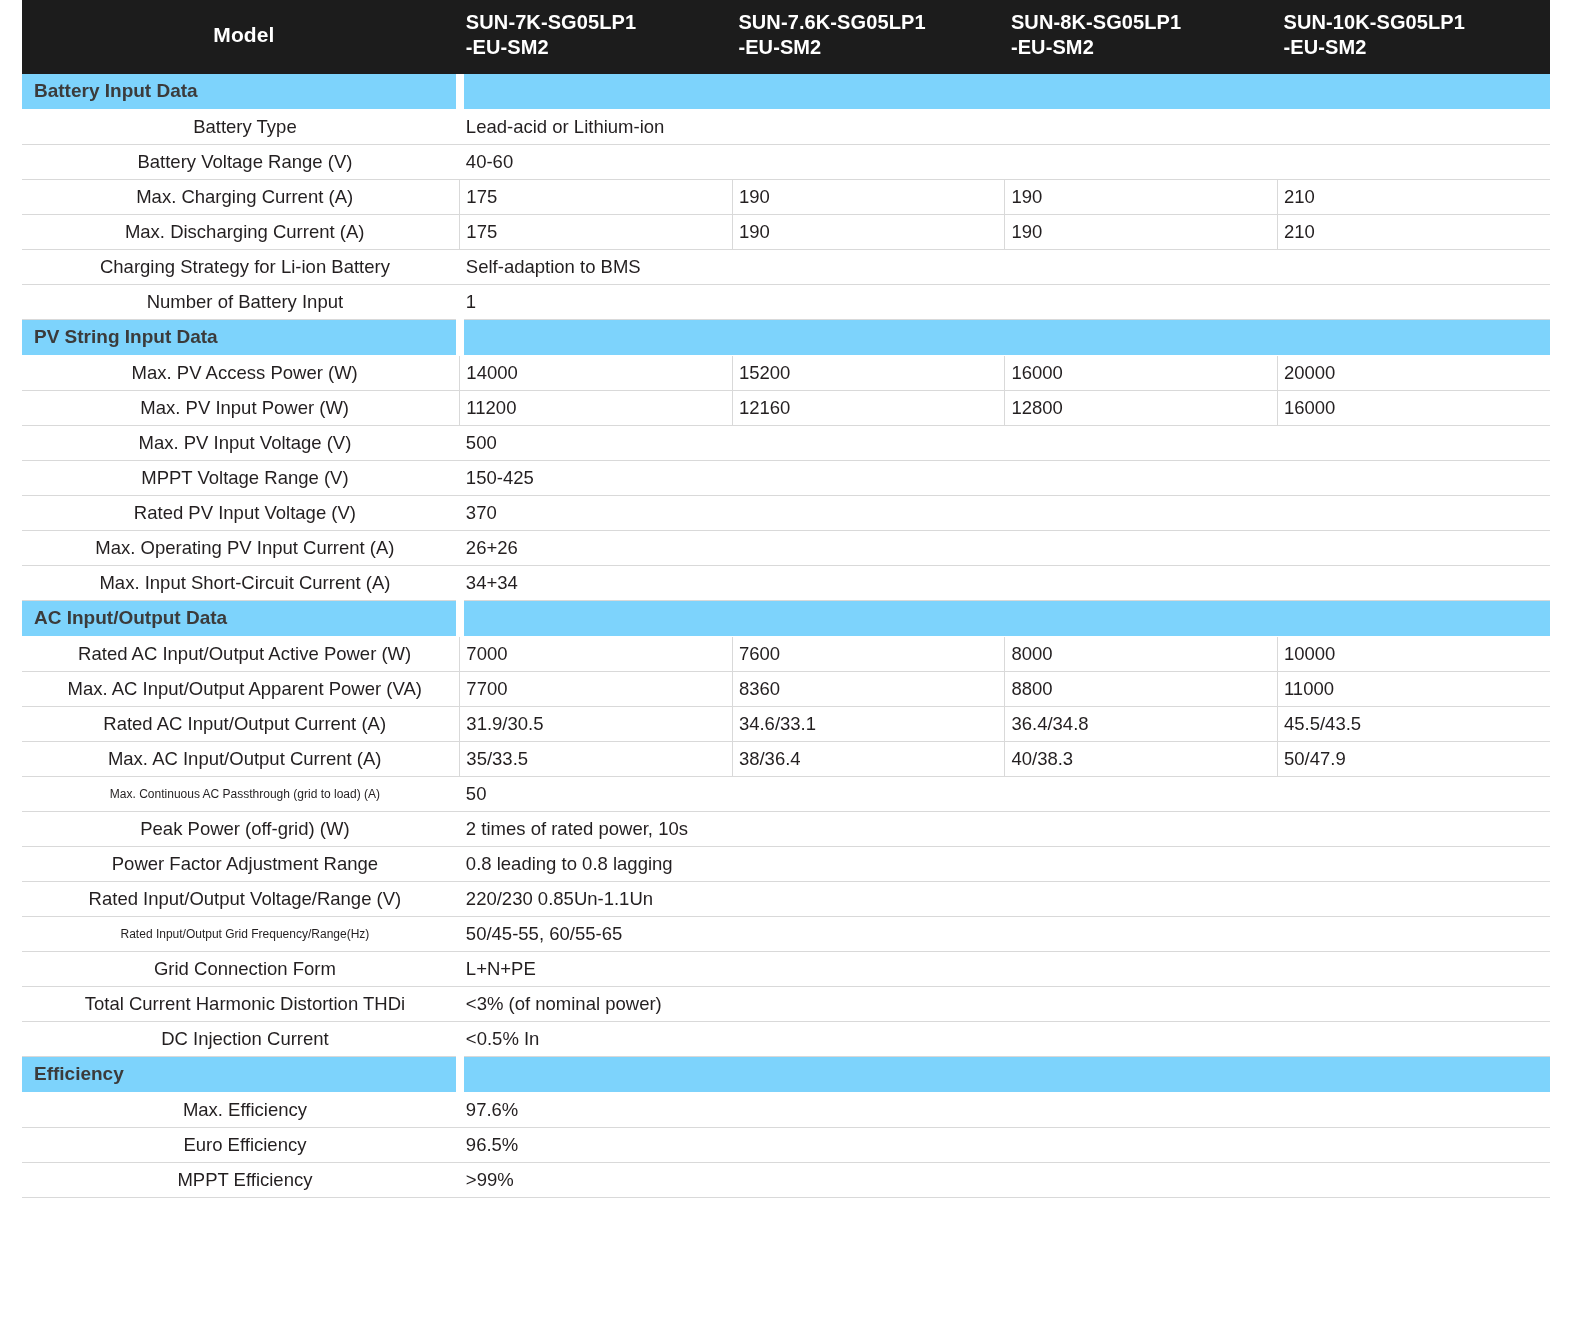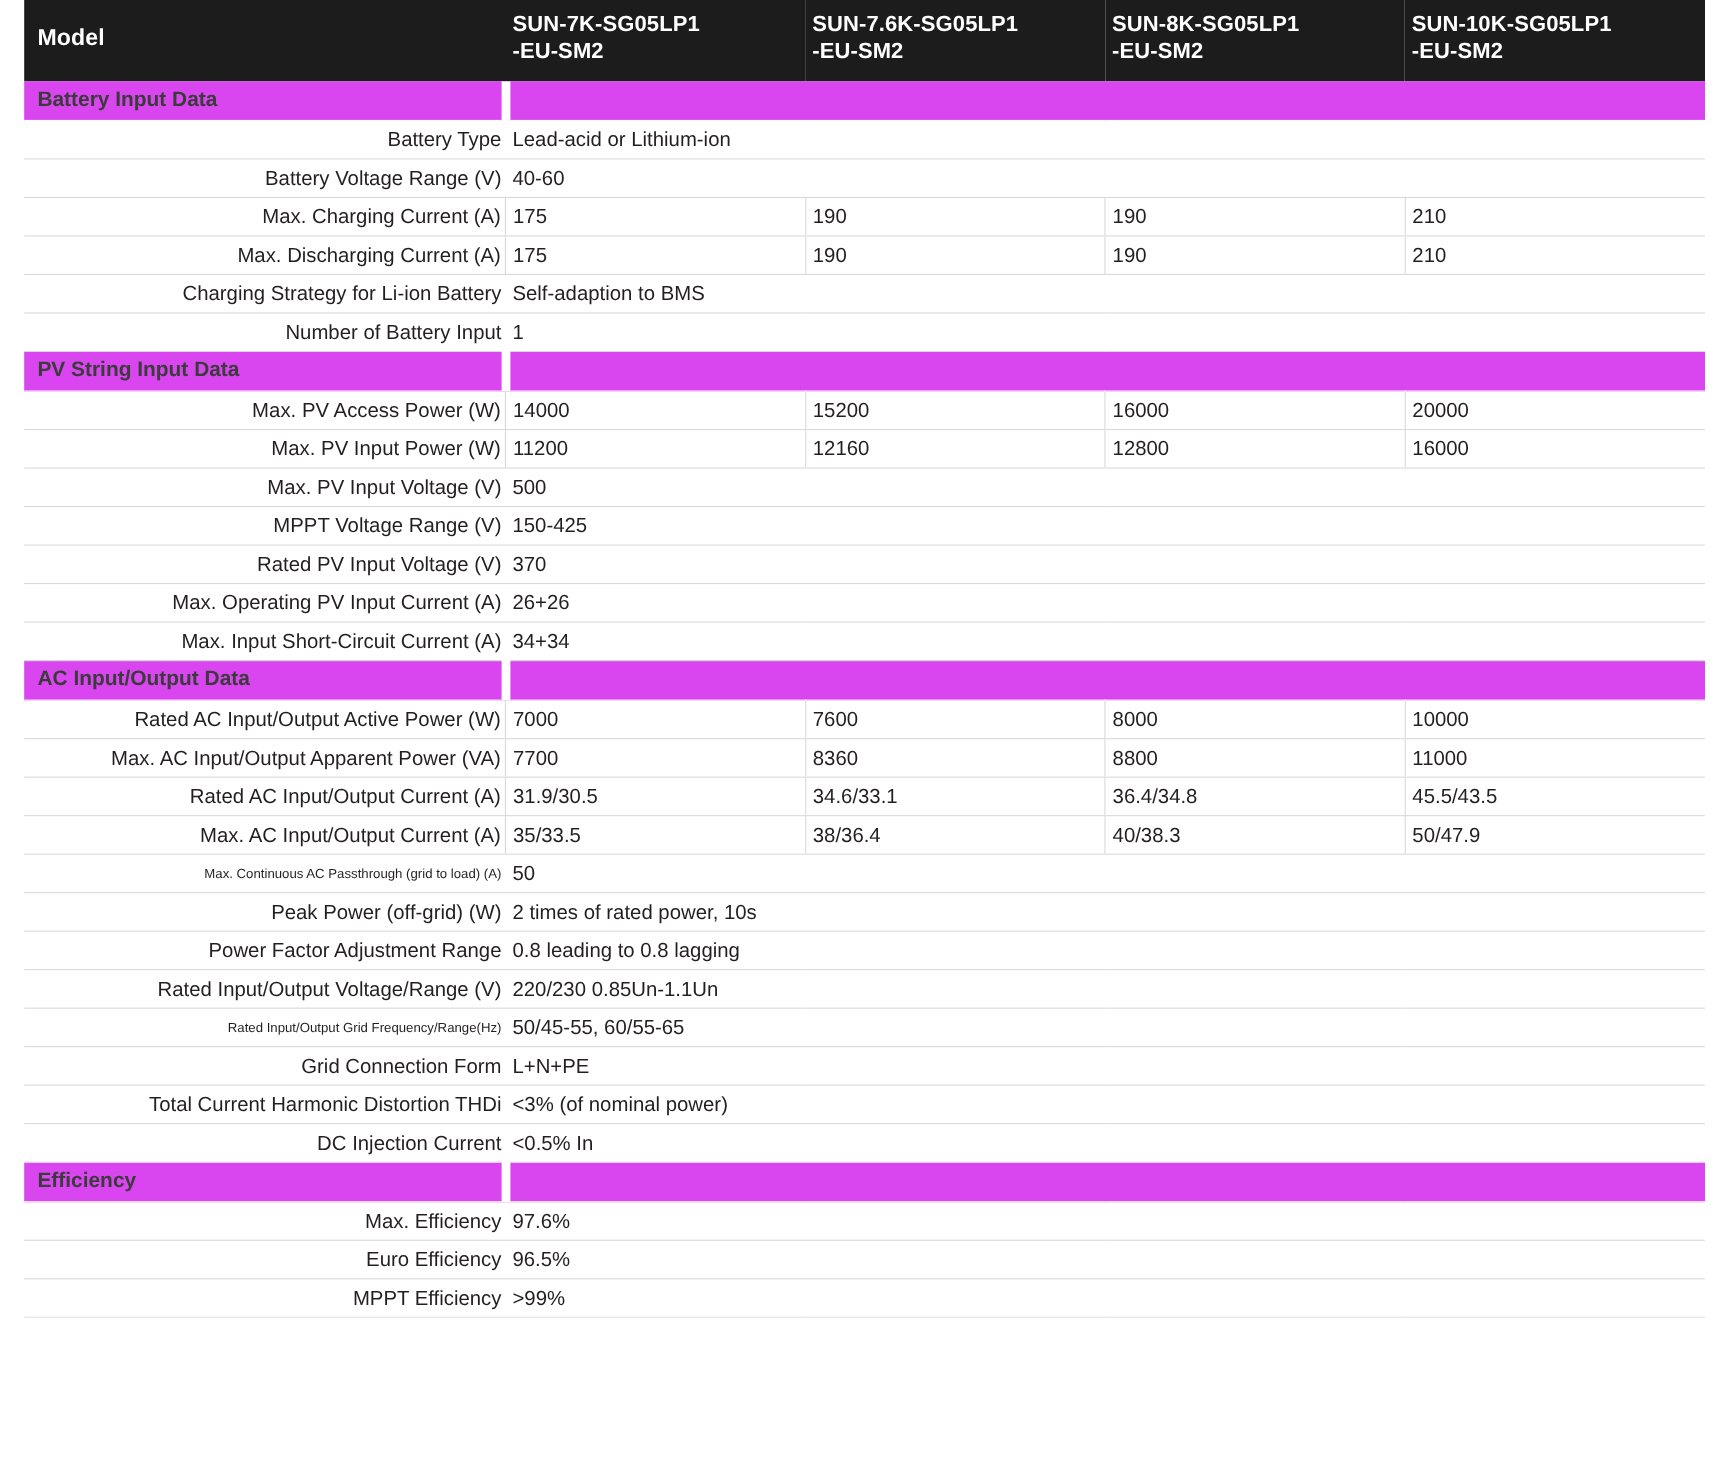--- a/index.html
+++ b/index.html
@@ -31,48 +31,48 @@
     background: #1c1c1c;
     color: #ffffff;
     font-size: 20px;
     font-weight: bold;
     padding: 10px 6px 14px 6px;
     vertical-align: middle;
     text-align: left;
     letter-spacing: 0.1px;
   }
   thead th.model-head {
-    text-align: left;
+    text-align: center;
     padding-left: 12px;
     font-size: 21px;
   }
   thead th .mline { display: block; line-height: 1.25; }
 
   
   tr.section td {
-    background: #d946ef;
+    background: #7dd3fc;
     color: #3b3b3b;
     font-weight: bold;
     font-size: 19px;
     padding: 6px 12px 7px 12px;
     border-bottom: 1px solid #ffffff;
   }
   tr.section td.sec-label {
     border-right: 8px solid #ffffff;
   }
 
   
   tbody td {
     font-size: 18.5px;
     padding: 6px 6px;
     border-bottom: 1px solid #d9d9d9;
     vertical-align: middle;
   }
   td.label {
-    text-align: right;
+    text-align: center;
     padding-left: 12px;
     padding-right: 4px;
     white-space: nowrap;
   }
   td.label.small { font-size: 12px; }
   td.label.two-line { white-space: normal; line-height: 1.28; padding-top: 9px; padding-bottom: 9px; }
   td.val {
     text-align: left;
     border-left: 1px solid #d9d9d9;
   }

